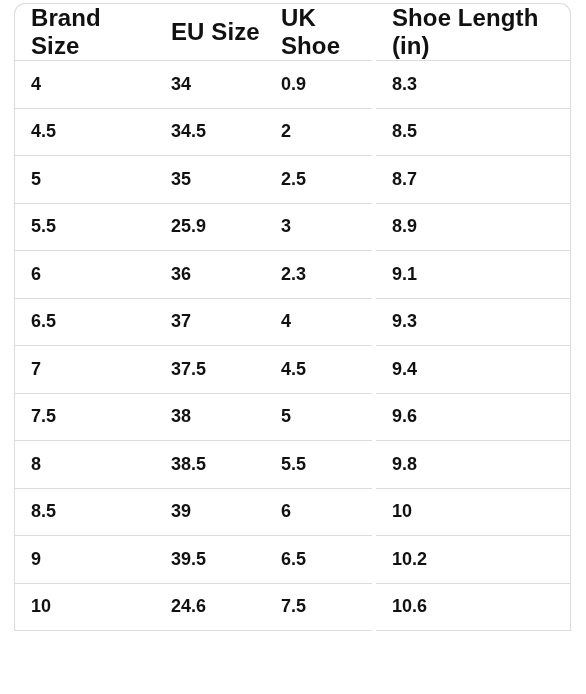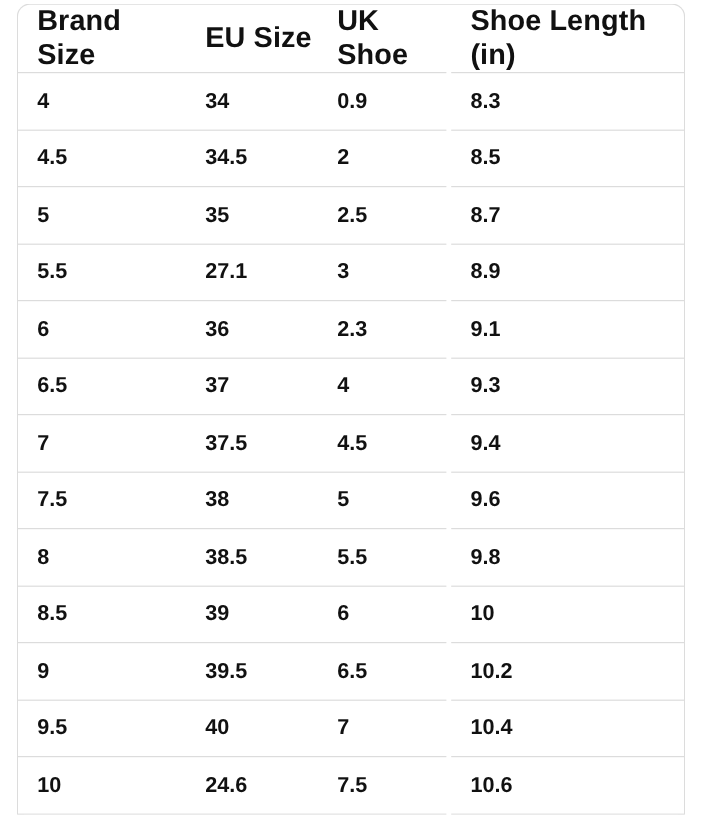--- a/index.html
+++ b/index.html
@@ -132,21 +132,21 @@
             <td class="col-length">8.5</td>
           </tr>
           <tr>
             <td class="col-brand">5</td>
             <td class="col-eu">35</td>
             <td class="col-uk">2.5</td>
             <td class="col-length">8.7</td>
           </tr>
           <tr>
             <td class="col-brand">5.5</td>
-            <td class="col-eu">27.1</td>
+            <td class="col-eu">25.9</td>
             <td class="col-uk">3</td>
             <td class="col-length">8.9</td>
           </tr>
           <tr>
             <td class="col-brand">6</td>
             <td class="col-eu">36</td>
             <td class="col-uk">2.3</td>
             <td class="col-length">9.1</td>
           </tr>
           <tr>
@@ -179,26 +179,20 @@
             <td class="col-uk">6</td>
             <td class="col-length">10</td>
           </tr>
           <tr>
             <td class="col-brand">9</td>
             <td class="col-eu">39.5</td>
             <td class="col-uk">6.5</td>
             <td class="col-length">10.2</td>
           </tr>
           <tr>
-            <td class="col-brand">9.5</td>
-            <td class="col-eu">40</td>
-            <td class="col-uk">7</td>
-            <td class="col-length">10.4</td>
-          </tr>
-          <tr>
             <td class="col-brand">10</td>
             <td class="col-eu">24.6</td>
             <td class="col-uk">7.5</td>
             <td class="col-length">10.6</td>
           </tr>
         </tbody>
     </table>
   </div>
 </div>
 

